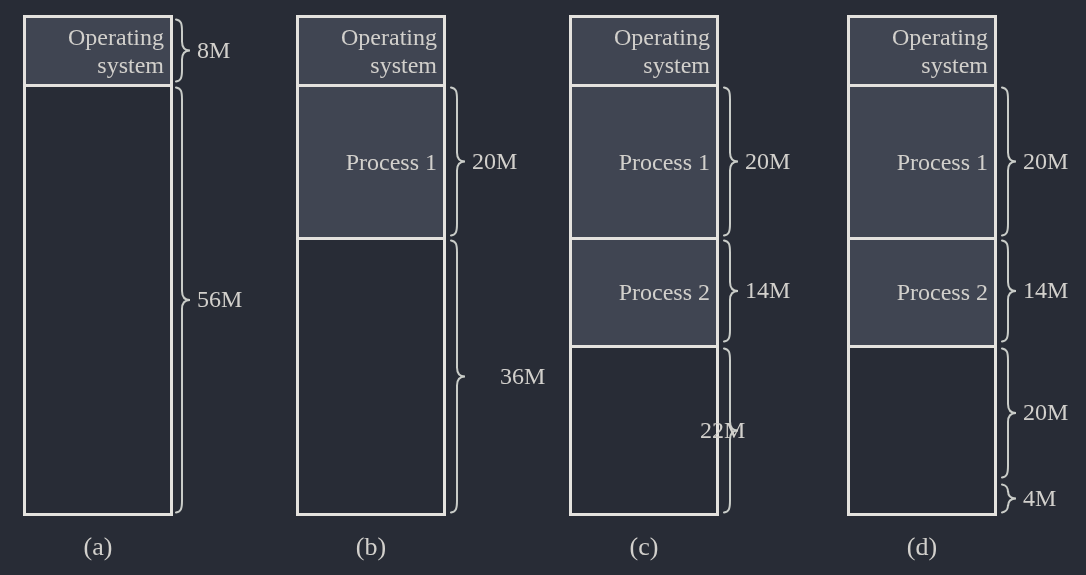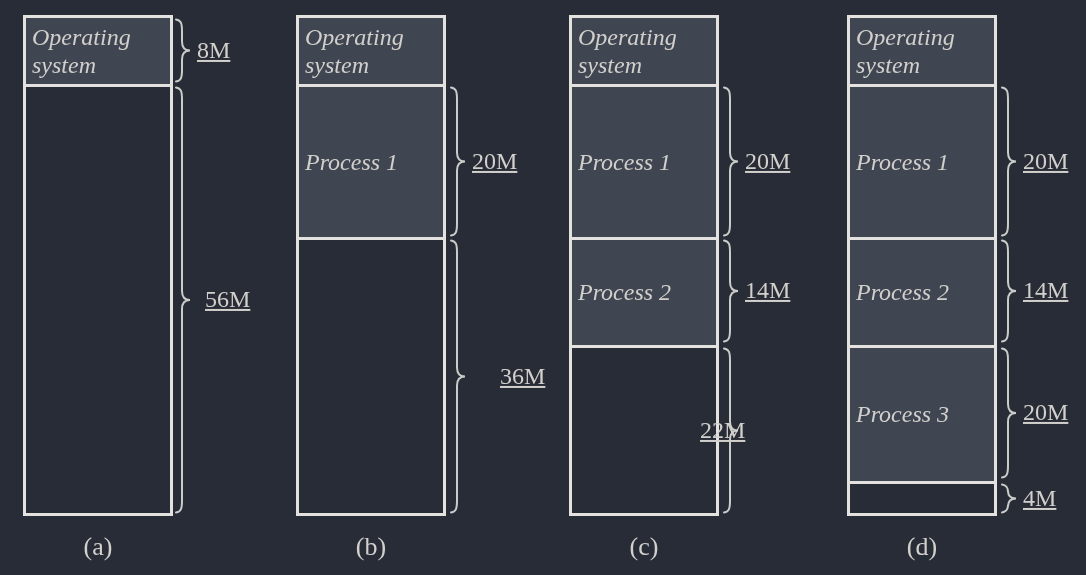--- a/index.html
+++ b/index.html
@@ -19,40 +19,38 @@
     display: flex;
     flex-direction: column;
   }
   .segment {
     position: relative;
     box-sizing: content-box;
     border-bottom: 3px solid var(--border);
     display: flex;
     align-items: center;
     justify-content: center;
-    text-align: left;
-    font-style: italic;
+    text-align: right;
   }
   .segment:last-child { border-bottom: none; }
   .segment.filled { background: var(--fill); }
   .seg-label {
     color: var(--text);
     font-size: 24px;
     line-height: 1.18;
     width: 100%;
     padding: 0 6px;
   }
   .brace { position: absolute; }
   .size-label {
     position: absolute;
     color: var(--text);
     font-size: 24px;
     white-space: nowrap;
     transform: translateY(-52%);
-    text-decoration: underline;
   }
   .caption {
     position: absolute;
     color: var(--text);
     font-size: 26px;
     transform: translateX(-50%);
   }
 </style>
 </head>
 <body style="background: rgb(40, 44, 54);">
@@ -64,21 +62,21 @@
       </div>
       <div class="segment" style="height: 426px;"></div>
     </div>
     <svg width="20" height="65" viewBox="0 0 20 65" class="brace" style="left: 175px; top: 18px;">
       <path d="M 1,1.5 C 6,2.5 7,5 7,13.5 L 7,23.5 C 7,30 9.5,32.5 15,32.5 C 9.5,32.5 7,35 7,41.5 L 7,51.5 C 7,60 6,62.5 1,63.5" fill="none" stroke="#c9ccc8" stroke-width="2" stroke-linecap="round"></path>
     </svg>
     <div class="size-label" style="left: 197px; top: 50.5px;">8M</div>
     <svg width="20" height="428" viewBox="0 0 20 428" class="brace" style="left: 175px; top: 86px;">
       <path d="M 1,1.5 C 6,2.5 7,5 7,13.5 L 7,205 C 7,211.5 9.5,214 15,214 C 9.5,214 7,216.5 7,223 L 7,414.5 C 7,423 6,425.5 1,426.5" fill="none" stroke="#c9ccc8" stroke-width="2" stroke-linecap="round"></path>
     </svg>
-    <div class="size-label" style="left: 197px; top: 300px; margin-left: 8px;">56M</div>
+    <div class="size-label" style="left: 197px; top: 300px;">56M</div>
     <div class="caption" style="left: 98px; top: 532px;">(a)</div>
     <div class="memory-column" style="left: 296px; top: 15px; width: 150px; height: 501px;">
       <div class="segment filled" style="height: 66px;">
         <div class="seg-label">Operating system</div>
       </div>
       <div class="segment filled" style="height: 150px;">
         <div class="seg-label">Process 1</div>
       </div>
       <div class="segment" style="height: 273px;"></div>
     </div>
@@ -119,23 +117,20 @@
     <div class="memory-column" style="left: 847px; top: 15px; width: 150px; height: 501px;">
       <div class="segment filled" style="height: 66px;">
         <div class="seg-label">Operating system</div>
       </div>
       <div class="segment filled" style="height: 150px;">
         <div class="seg-label">Process 1</div>
       </div>
       <div class="segment filled" style="height: 105px;">
         <div class="seg-label">Process 2</div>
       </div>
-      <div class="segment filled" style="height: 133px;">
-        <div class="seg-label">Process 3</div>
-      </div>
       <div class="segment" style="height: 29px;"></div>
     </div>
     <svg width="20" height="151" viewBox="0 0 20 151" class="brace" style="left: 1001px; top: 86px;">
       <path d="M 1,1.5 C 6,2.5 7,5 7,13.5 L 7,66.5 C 7,73 9.5,75.5 15,75.5 C 9.5,75.5 7,78 7,84.5 L 7,137.5 C 7,146 6,148.5 1,149.5" fill="none" stroke="#c9ccc8" stroke-width="2" stroke-linecap="round"></path>
     </svg>
     <div class="size-label" style="left: 1023px; top: 161.5px;">20M</div>
     <svg width="20" height="104" viewBox="0 0 20 104" class="brace" style="left: 1001px; top: 239px;">
       <path d="M 1,1.5 C 6,2.5 7,5 7,13.5 L 7,43 C 7,49.5 9.5,52 15,52 C 9.5,52 7,54.5 7,61 L 7,90.5 C 7,99 6,101.5 1,102.5" fill="none" stroke="#c9ccc8" stroke-width="2" stroke-linecap="round"></path>
     </svg>
     <div class="size-label" style="left: 1023px; top: 291px;">14M</div>

